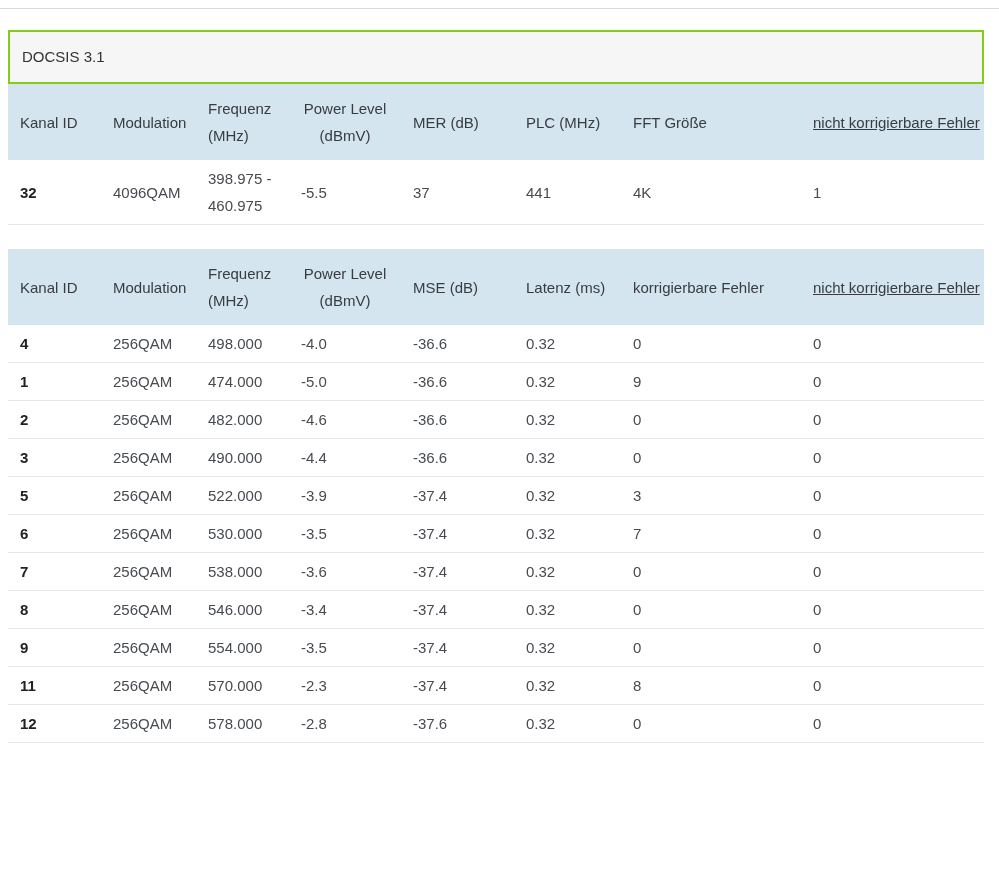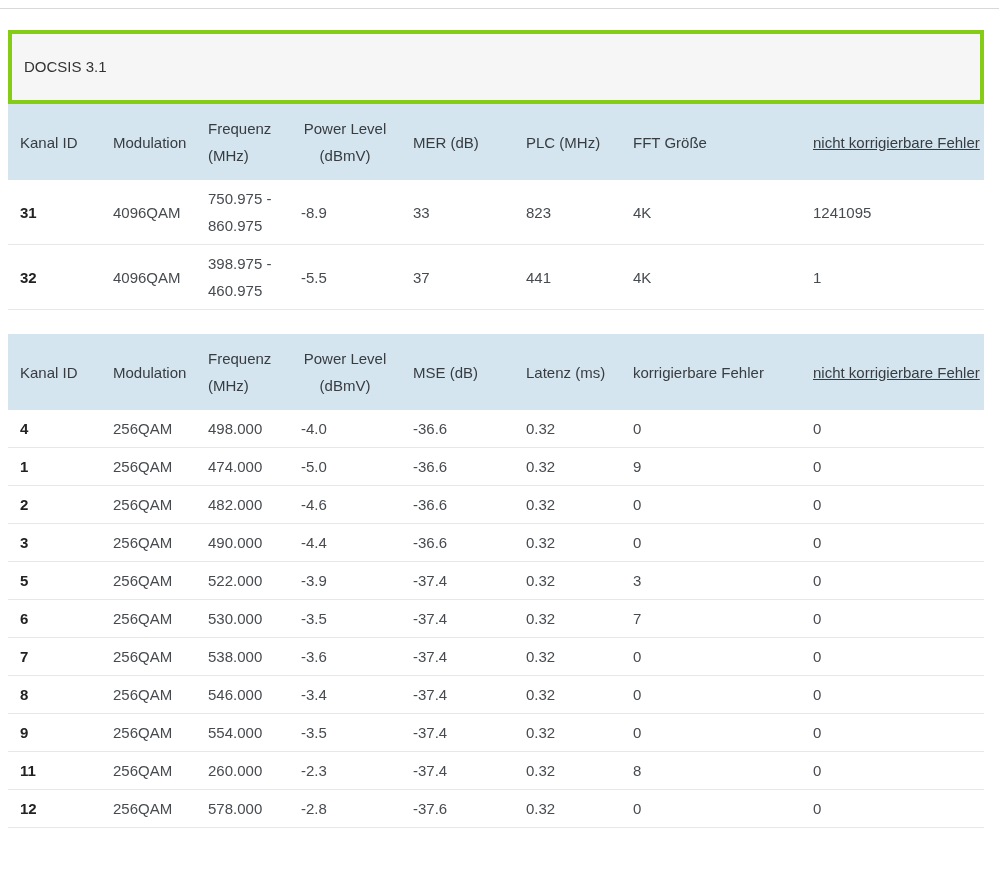--- a/index.html
+++ b/index.html
@@ -18,22 +18,22 @@
   .top-divider {
     border-top: 1px solid #d9d9d9;
     height: 0;
     margin: 8px 0 21px 0;
   }
   .table-section {
     margin: 0 15px 24px 8px;
   }
   .section-title {
     background: var(--section-title-bg, #f6f6f6);
-    border: 4px solid #84cc16;
-    padding: 24px 12px;
+    border: 2px solid #84cc16;
+    padding: 16px 12px;
     font-size: 15px;
     line-height: 18px;
     color: #333333;
   }
   table.channel-table {
     width: 100%;
     border-collapse: collapse;
     table-layout: fixed;
     font-size: 15px;
   }
@@ -84,30 +84,20 @@
               <th>Frequenz (MHz)</th>
               <th>Power Level (dBmV)</th>
               <th>MER (dB)</th>
               <th>PLC (MHz)</th>
               <th>FFT Größe</th>
               <th>nicht korrigierbare Fehler</th>
             </tr>
       </thead>
       <tbody class="table-body">
             <tr>
-              <td>31</td>
-              <td>4096QAM</td>
-              <td>750.975 - 860.975</td>
-              <td>-8.9</td>
-              <td>33</td>
-              <td>823</td>
-              <td>4K</td>
-              <td>1241095</td>
-            </tr>
-            <tr>
               <td>32</td>
               <td>4096QAM</td>
               <td>398.975 - 460.975</td>
               <td>-5.5</td>
               <td>37</td>
               <td>441</td>
               <td>4K</td>
               <td>1</td>
             </tr>
           </tbody>
@@ -215,21 +205,21 @@
               <td>554.000</td>
               <td>-3.5</td>
               <td>-37.4</td>
               <td>0.32</td>
               <td>0</td>
               <td>0</td>
             </tr>
             <tr>
               <td>11</td>
               <td>256QAM</td>
-              <td>260.000</td>
+              <td>570.000</td>
               <td>-2.3</td>
               <td>-37.4</td>
               <td>0.32</td>
               <td>8</td>
               <td>0</td>
             </tr>
             <tr>
               <td>12</td>
               <td>256QAM</td>
               <td>578.000</td>

